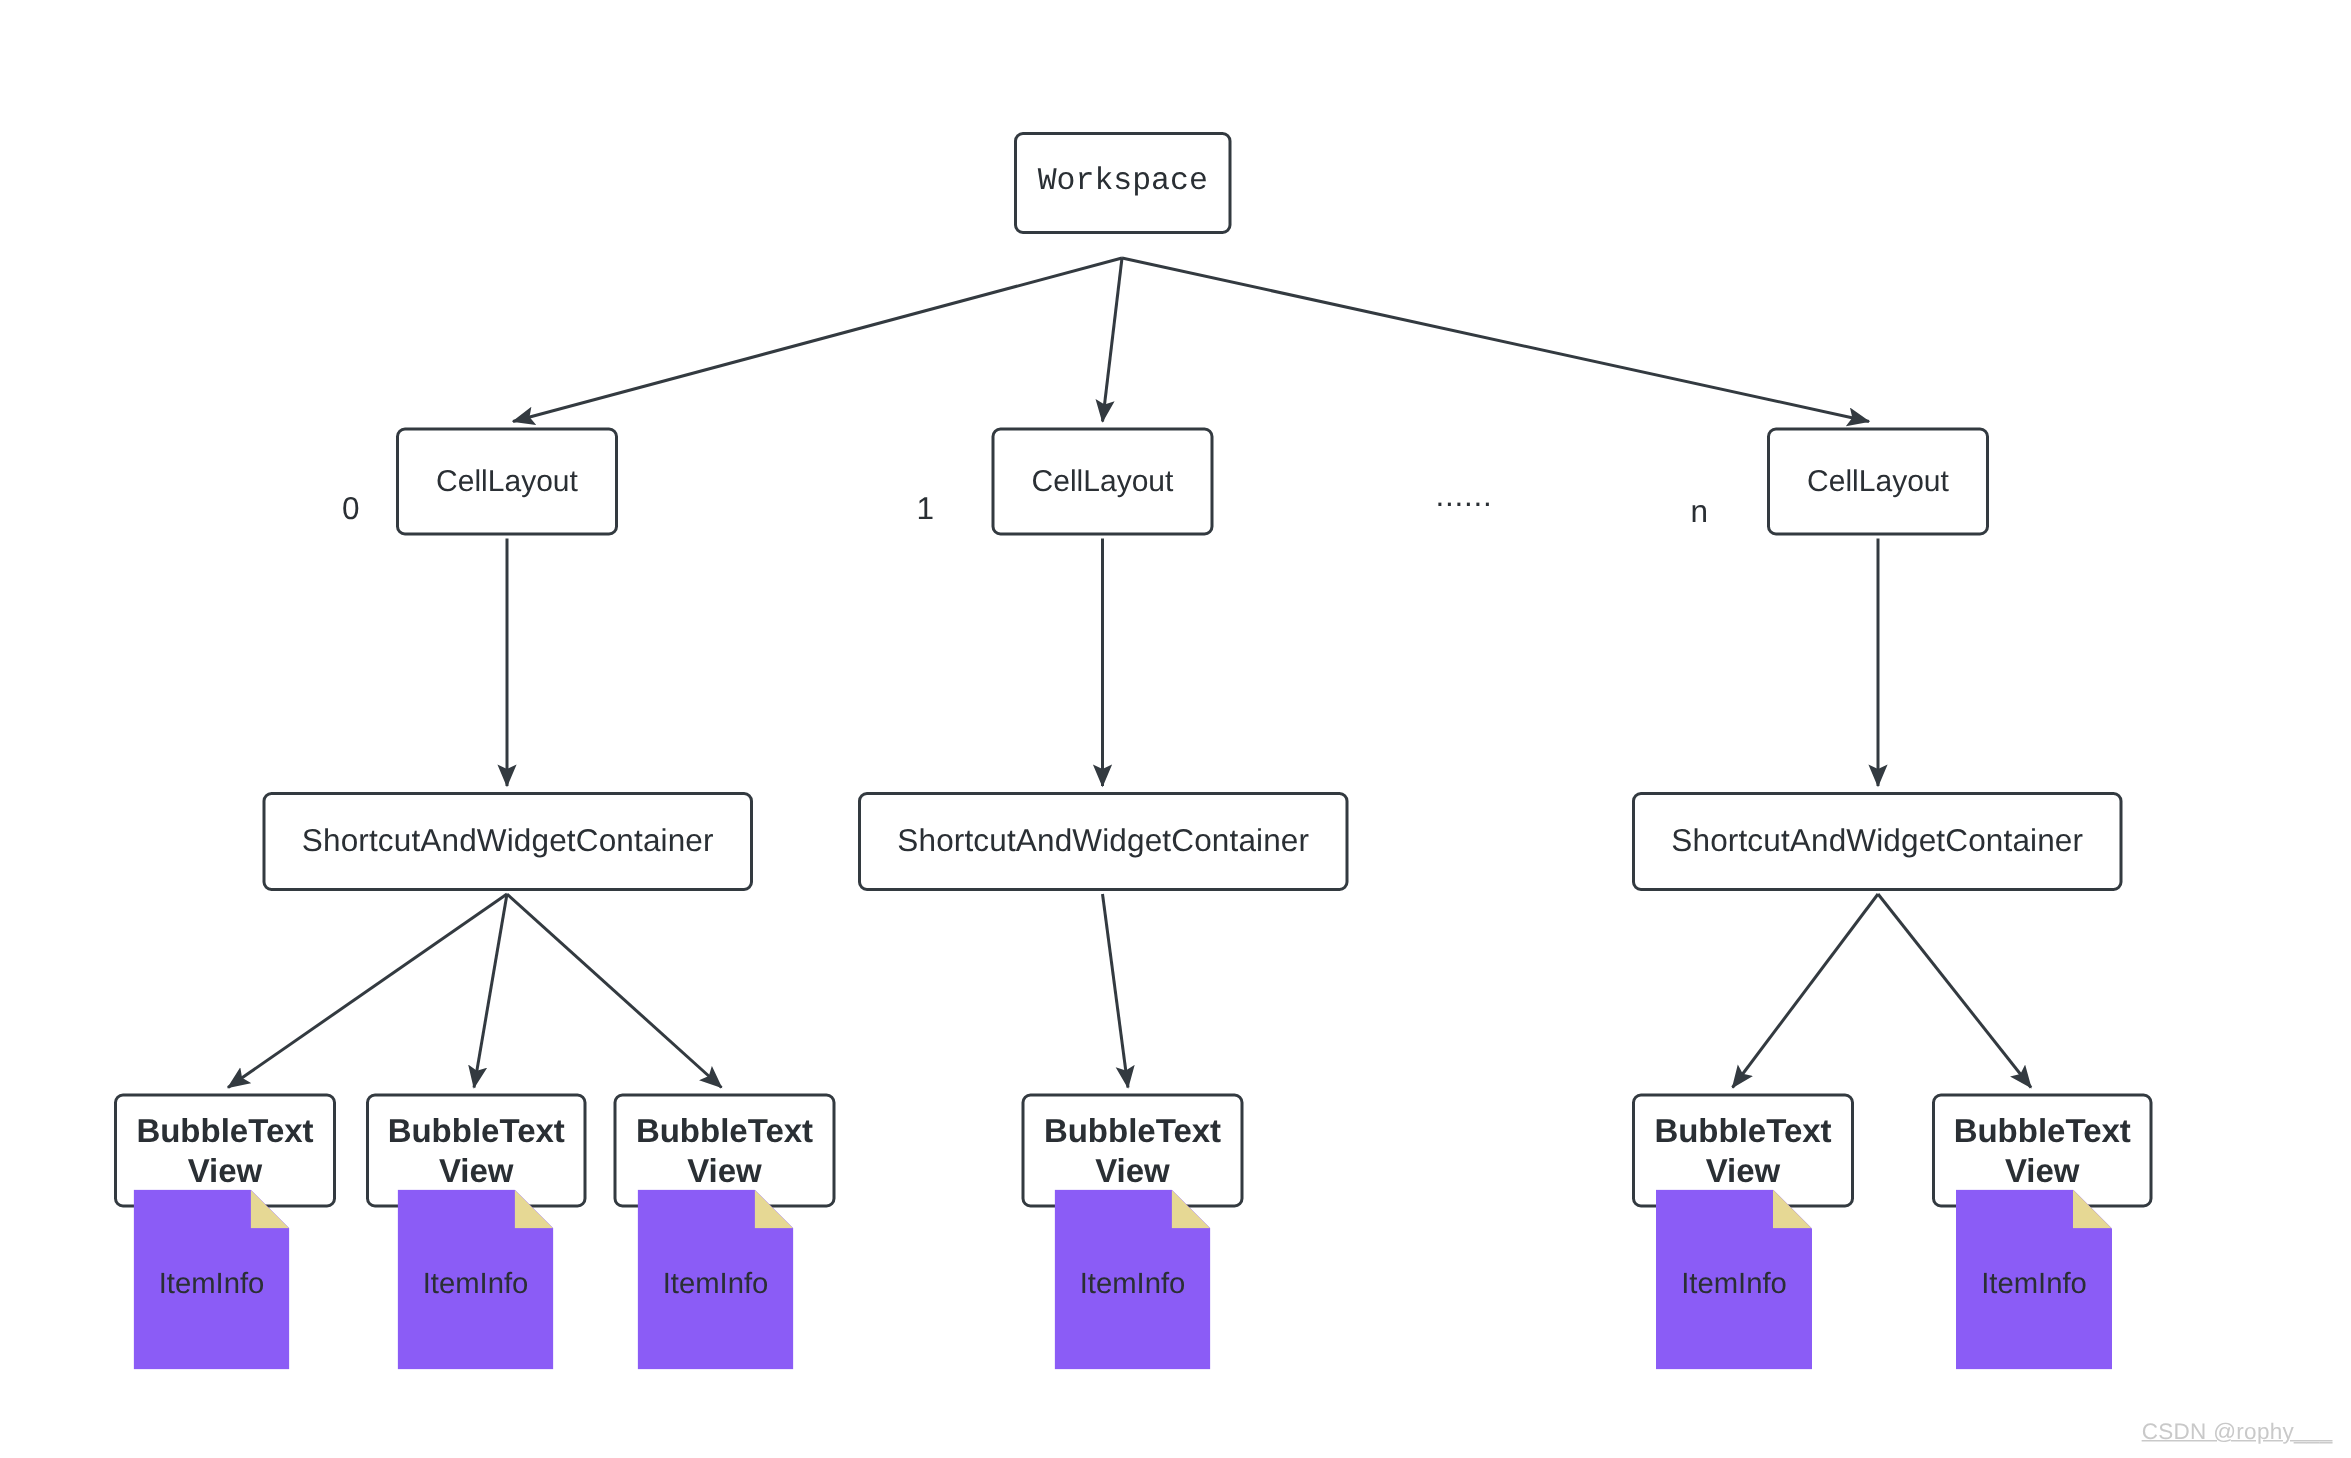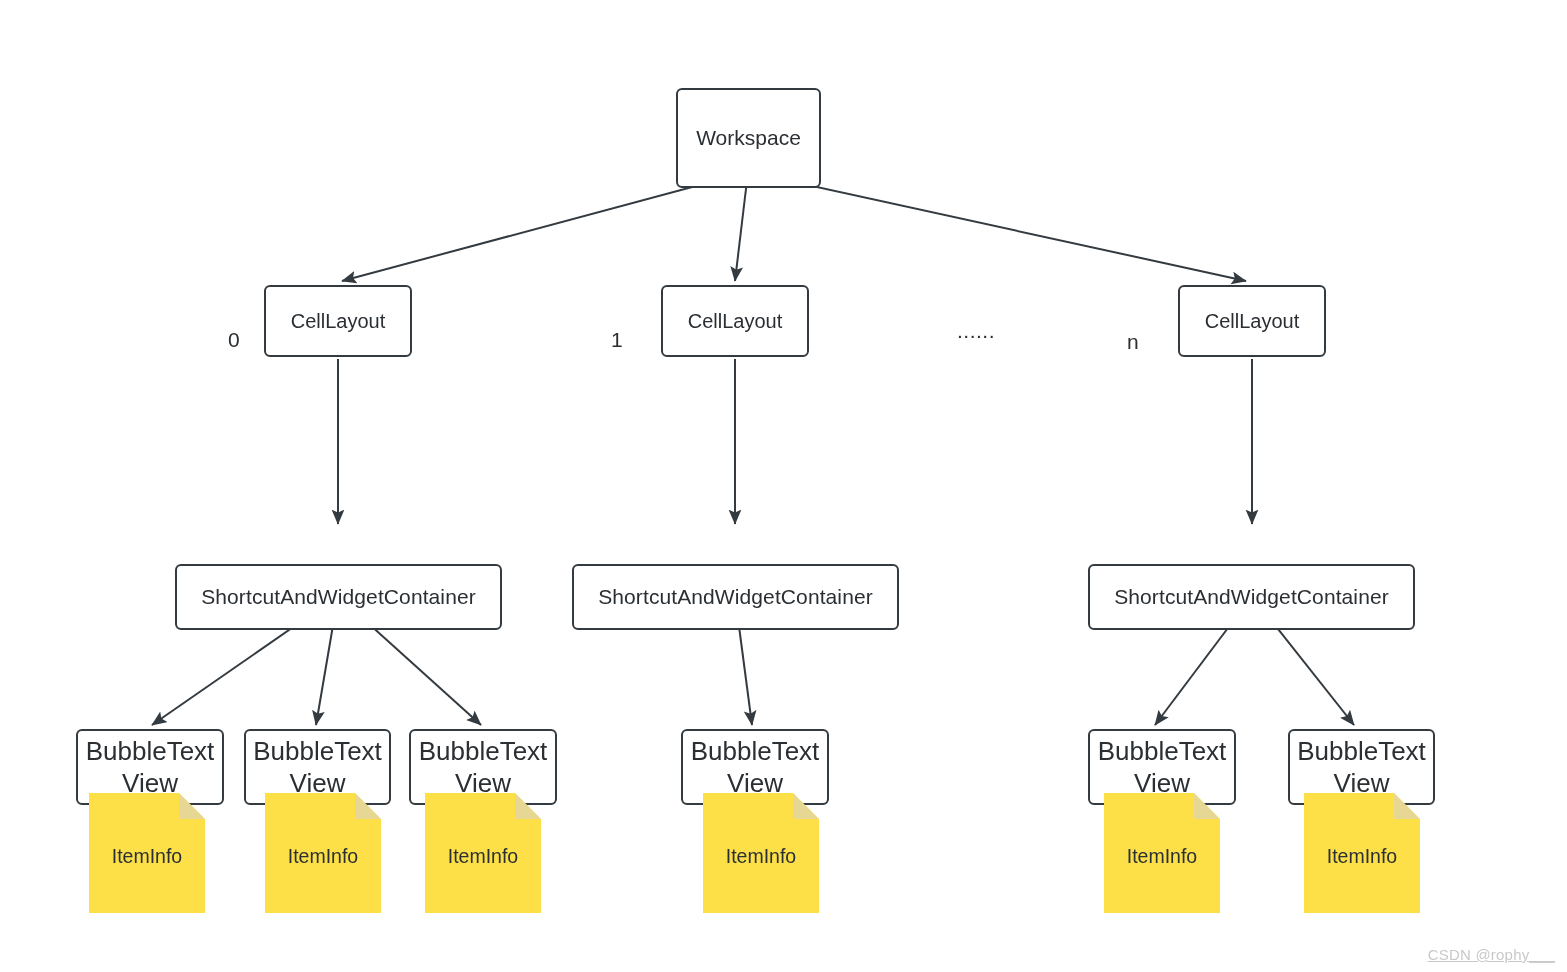--- a/index.html
+++ b/index.html
@@ -45,25 +45,25 @@
   }
   .node-workspace {
     font-size: 21px;
   }
   .node-celllayout {
     font-size: 20px;
   }
   .node-container {
     font-size: 21px;
     letter-spacing: 0.1px;
-    margin-top: 36px;
   }
   .node-bubble {
-    font-size: 26px;
+    font-size: 22px;
     z-index: 4;
+    font-weight: bold;
   }
 
   
   .index-label {
     position: absolute;
     color: #2a2f34;
     font-size: 21px;
     line-height: 1;
     white-space: nowrap;
     z-index: 3;
@@ -74,24 +74,24 @@
     font-size: 21px;
     letter-spacing: 0.5px;
     line-height: 1;
     white-space: nowrap;
     z-index: 3;
   }
 
   
   .note {
     position: absolute;
-    width: 116px;
+    width: 104px;
     height: 120px;
     z-index: 6;
-    background: #fde047;
+    background: #8b5cf6;
     
     clip-path: polygon(0 0, calc(100% - 26px) 0, 100% 26px, 100% 100%, 0 100%);
   }
   .note .fold {
     position: absolute;
     right: 0;
     top: 0;
     width: 26px;
     height: 26px;
     background: #e6d894;
@@ -142,21 +142,21 @@
         <line x1="338" y1="596" x2="152" y2="725"></line>
         <line x1="338" y1="596" x2="316" y2="725"></line>
         <line x1="338" y1="596" x2="481" y2="725"></line>
         <line x1="735" y1="596" x2="752" y2="725"></line>
         <line x1="1252" y1="596" x2="1155" y2="725"></line>
         <line x1="1252" y1="596" x2="1354" y2="725"></line>
       </g>
   </svg>
 
   <div id="nodes">
-      <div class="node node-workspace" style="left: 676px; top: 88px; width: 145px; height: 100px;">
+      <div class="node node-workspace" style="left: 676px; top: 88px; width: 145px; height: 68px; font-family: Liberation Mono, monospace;">
         <span>Workspace</span>
       </div>
       <div class="index-label" style="left: 228px; top: 329px;">0</div>
       <div class="node node-celllayout" style="left: 264px; top: 285px; width: 148px; height: 72px;">
         <span>CellLayout</span>
       </div>
       <div class="node node-container" style="left: 175px; top: 528px; width: 327px; height: 66px;">
         <span>ShortcutAndWidgetContainer</span>
       </div>
       <div class="node node-bubble" style="left: 76px; top: 729px; width: 148px; height: 76px;">

